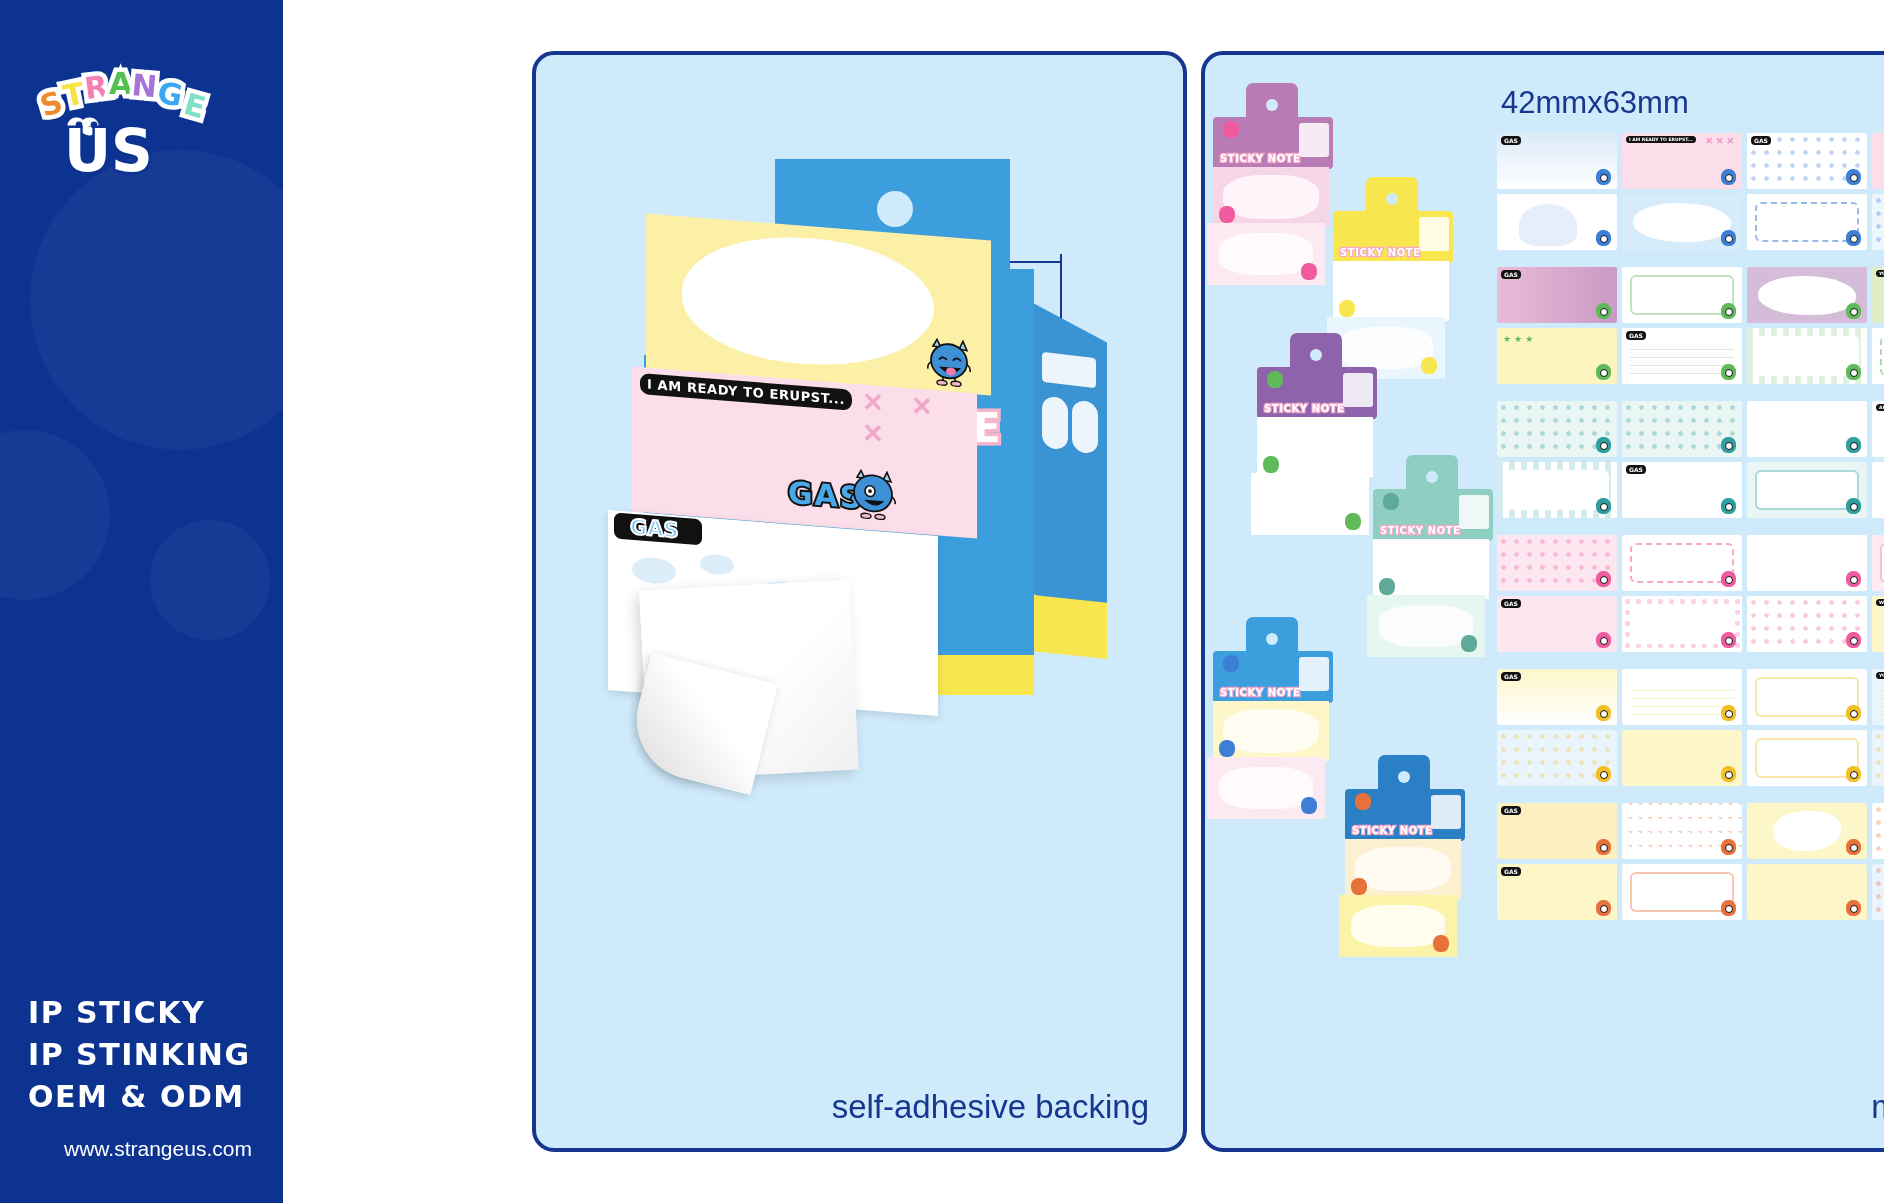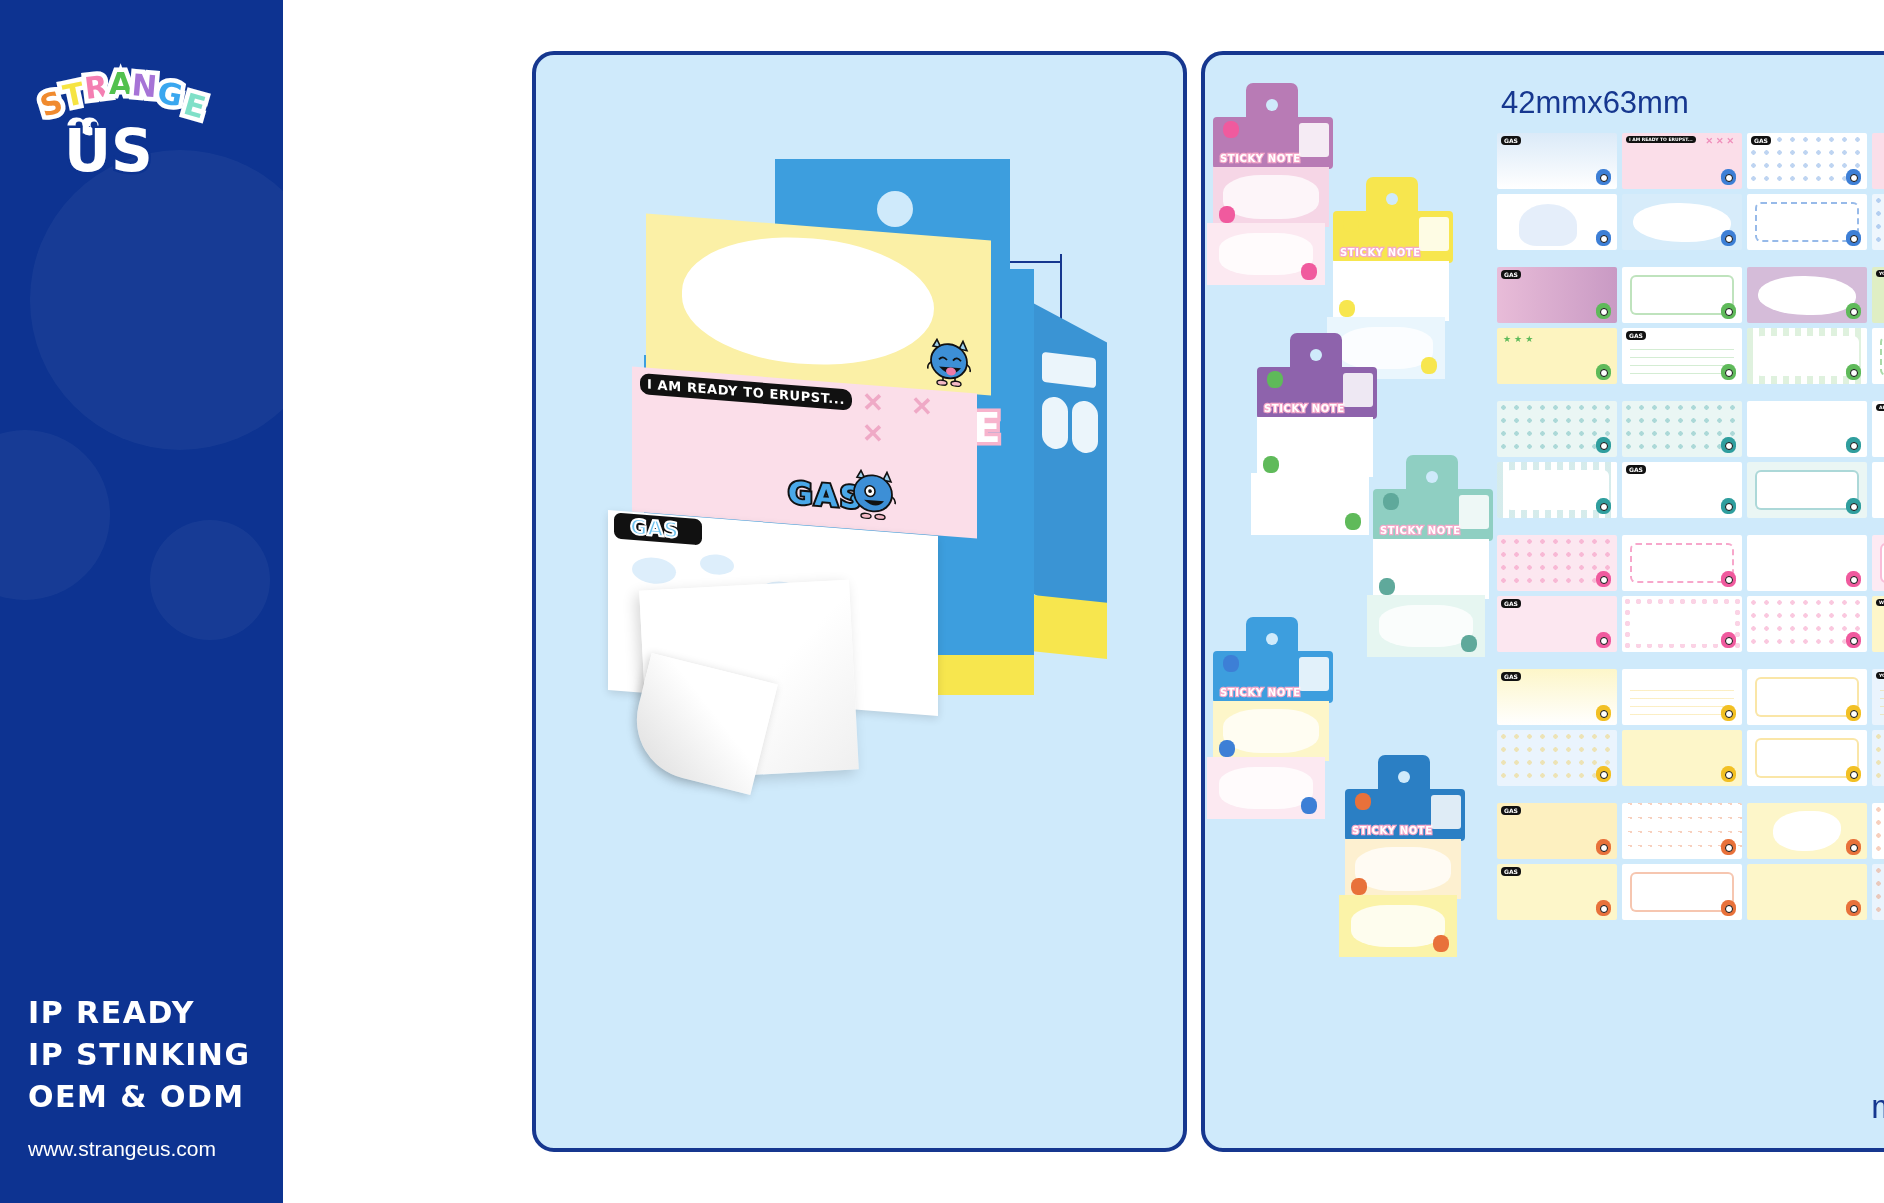--- a/index.html
+++ b/index.html
@@ -28,21 +28,21 @@
 
   .rail-text {
     position:absolute; left:28px; color:#ffffff;
     font-family:"DejaVu Sans", sans-serif;
     font-weight:bold; letter-spacing:1.5px;
   }
   #rt1 { top:995px; font-size:30px; }
   #rt2 { top:1037px; font-size:30px; }
   #rt3 { top:1079px; font-size:30px; }
   #rt4 { top:1137px; font-size:21px; font-weight:normal; letter-spacing:0px;
-         font-family:"Liberation Sans", sans-serif; }
+         font-family:"Liberation Sans", sans-serif;margin-left:36px; }
 
   
   #sheet {
     position:absolute; left:283px; top:0; width:1601px; height:1203px;
     background:#ffffff;
   }
 
   
   .panel {
     position:absolute; background:#cfeaFB;
@@ -247,21 +247,21 @@
       <g font-family="DejaVu Sans, sans-serif" font-weight="bold">
         <text x="38" y="77" font-size="19" fill="#fff" stroke="#fff" stroke-width="7">oo</text>
         <text x="38" y="77" font-size="19" fill="#fff">oo</text>
         <circle cx="47" cy="70" r="3.4" fill="#0d3391"></circle>
         <circle cx="62" cy="70" r="3.4" fill="#0d3391"></circle>
         <text x="32" y="116" font-size="58" fill="#fff" stroke="#0d3391" stroke-width="5" paint-order="stroke">US</text>
       </g>
     </svg>
   </div>
 
-  <div class="rail-text" id="rt1">IP READY</div>
+  <div class="rail-text" id="rt1">IP STICKY</div>
   <div class="rail-text" id="rt2">IP STINKING</div>
   <div class="rail-text" id="rt3">OEM &amp; ODM</div>
   <div class="rail-text" id="rt4">www.strangeus.com</div>
 </div>
 
 <div id="sheet">
 
   <div class="panel" id="panel-left">
     <div id="box-wrap">
 
@@ -357,20 +357,21 @@
         <div style="position:absolute; left:92px; top:36px; width:34px; height:20px; background:#ddeefb; border-radius:50%;"></div>
         <div style="position:absolute; left:150px; top:58px; width:48px; height:28px; background:#ddeefb; border-radius:50%;"></div>
         <div style="position:absolute; left:46px; top:96px; width:36px; height:22px; background:#ddeefb; border-radius:50%;"></div>
         <div style="position:absolute; left:126px; top:112px; width:44px; height:26px; background:#ddeefb; border-radius:50%;"></div>
       </div>
 
       <div style="position:absolute; left:108px; top:530px; width:210px; height:190px; background:linear-gradient(135deg,#ffffff 55%, #efefef 100%); transform:rotate(-3deg); box-shadow:-4px 4px 14px rgba(0,0,0,0.16); border-radius:0 0 0 50px;"></div>
       <div style="position:absolute; left:100px; top:612px; width:130px; height:114px; background:linear-gradient(218deg,#ffffff 40%,#dcdcdc 100%); transform:rotate(14deg); border-radius:0 0 0 60px; box-shadow:-2px 2px 10px rgba(0,0,0,0.18);"></div>
 
     </div>
+    <div class="panel-caption">self-adhesive backing</div>
   </div>
 
   <div class="panel" id="panel-right">
     <div id="size-label">42mmx63mm</div>
 
     <div id="pads">
         <div class="pad shadowy" style="left: 8px; top: 28px;">
           <div class="tab" style="background:#b87bb5">
             <div class="hole"></div>
           </div>

